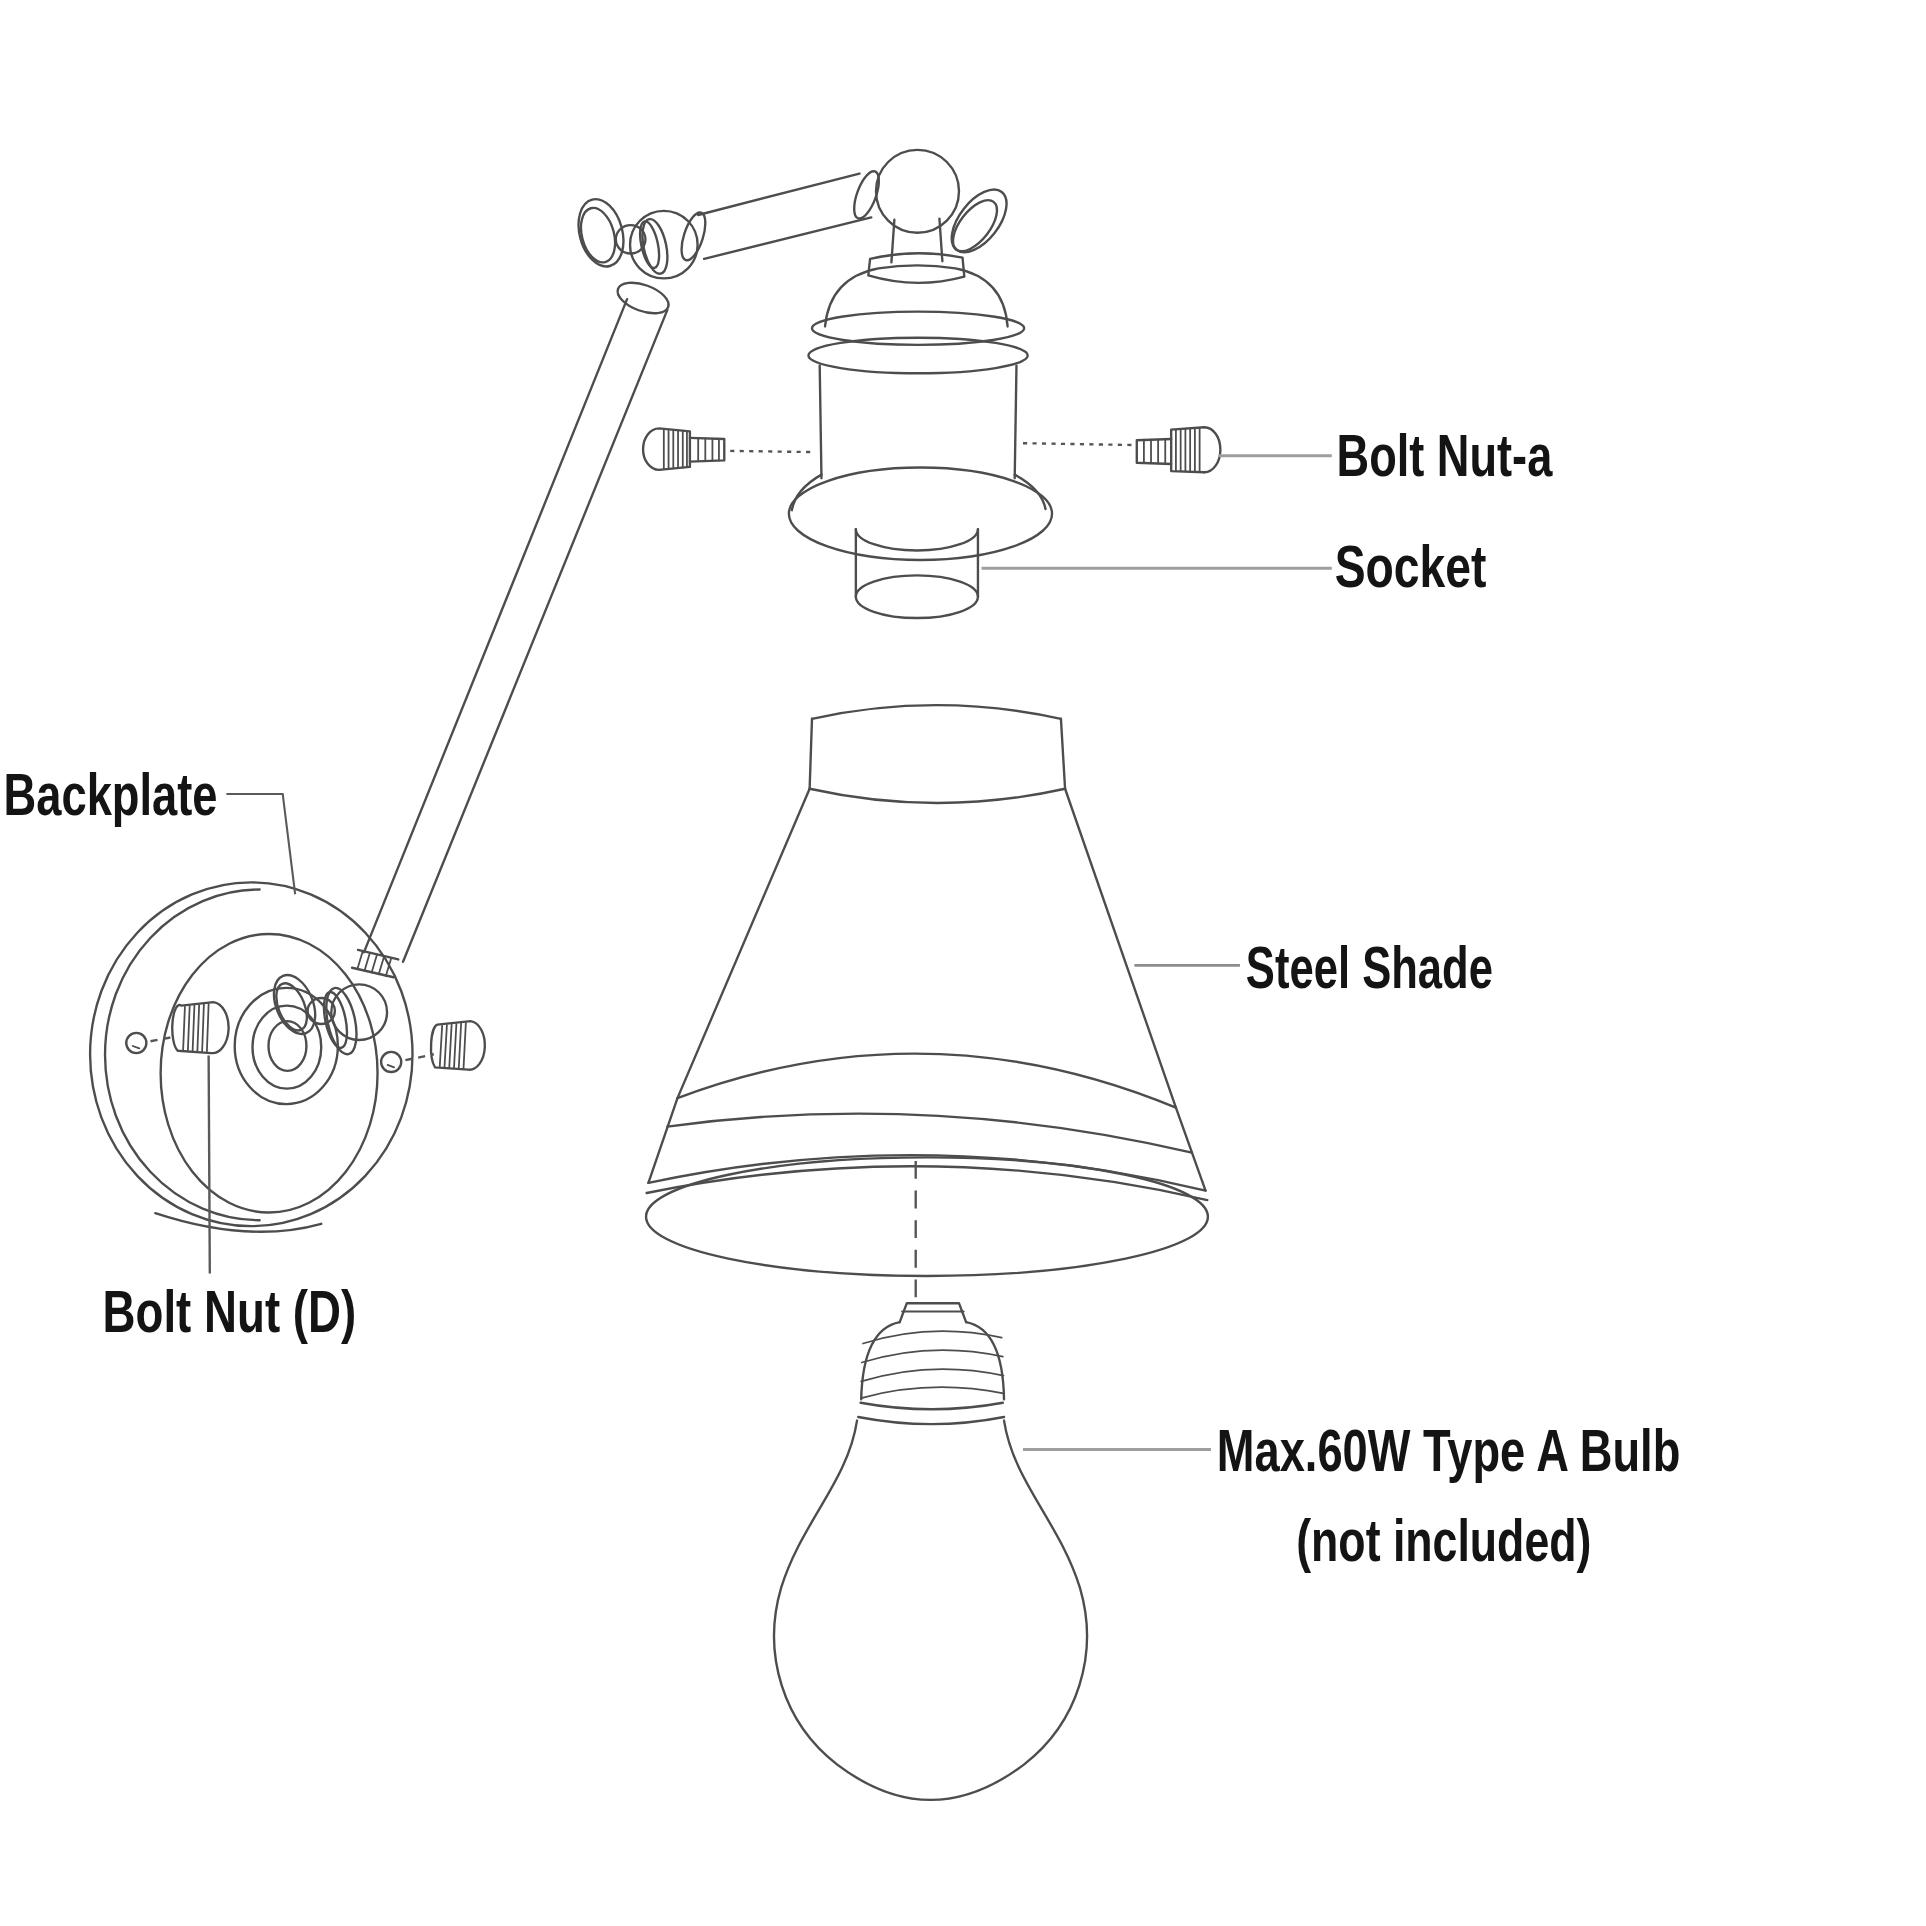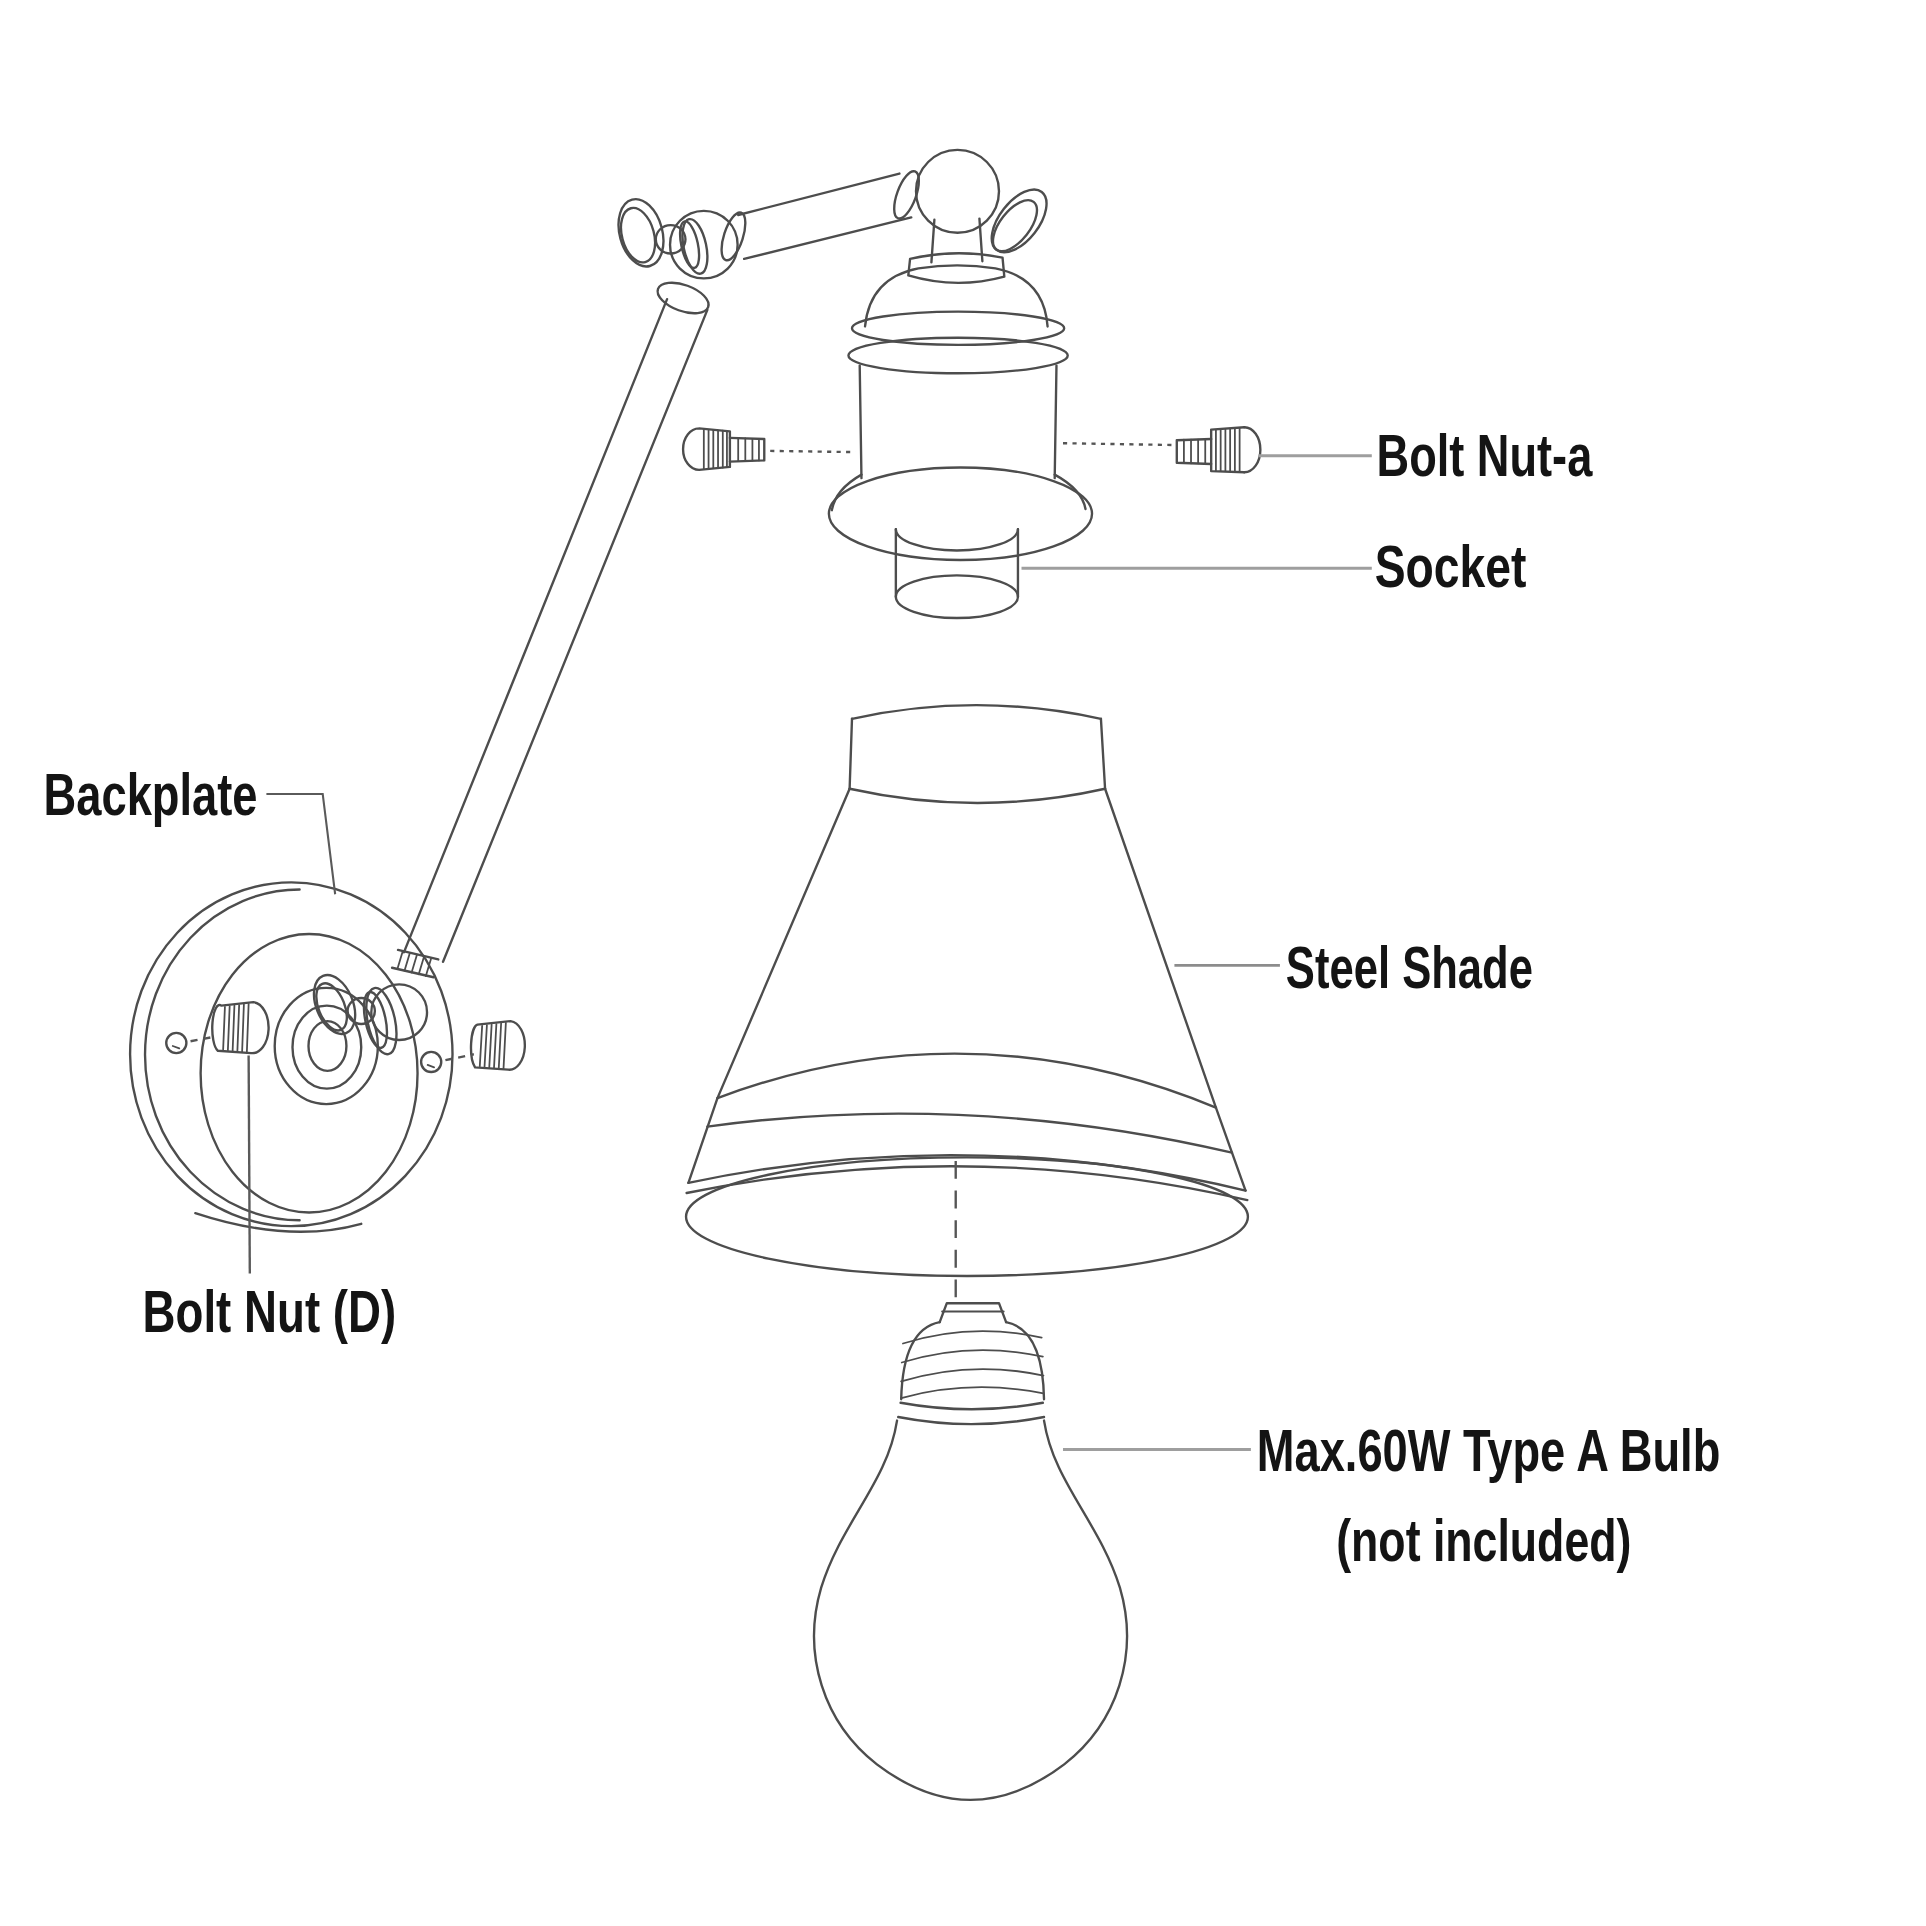--- a/index.html
+++ b/index.html
@@ -1,17 +1,17 @@
 <!DOCTYPE html>
 <html style="font-size:10.8px"><head>
 <meta charset="utf-8">
 <style>
   html,body{margin:0;padding:0;background:#ffffff;}
   .stage{position:relative;width:1688px;height:1926px;background:#ffffff;overflow:hidden;
-         font-family:"Liberation Sans", sans-serif;padding-left:40px;}
+         font-family:"Liberation Sans", sans-serif;}
   svg{display:block;width:100%;height:100%;}
   .art{stroke:#4d4d4d;fill:none;stroke-width:4;stroke-linecap:round;stroke-linejoin:round;}
   .thin{stroke-width:3;}
   .lbl{font-weight:bold;font-size:100px;fill:#141414;}
 </style>
 </head>
 <body>
 
 <div class="stage">
 <svg viewBox="0 0 2848 2848" xmlns="http://www.w3.org/2000/svg">

